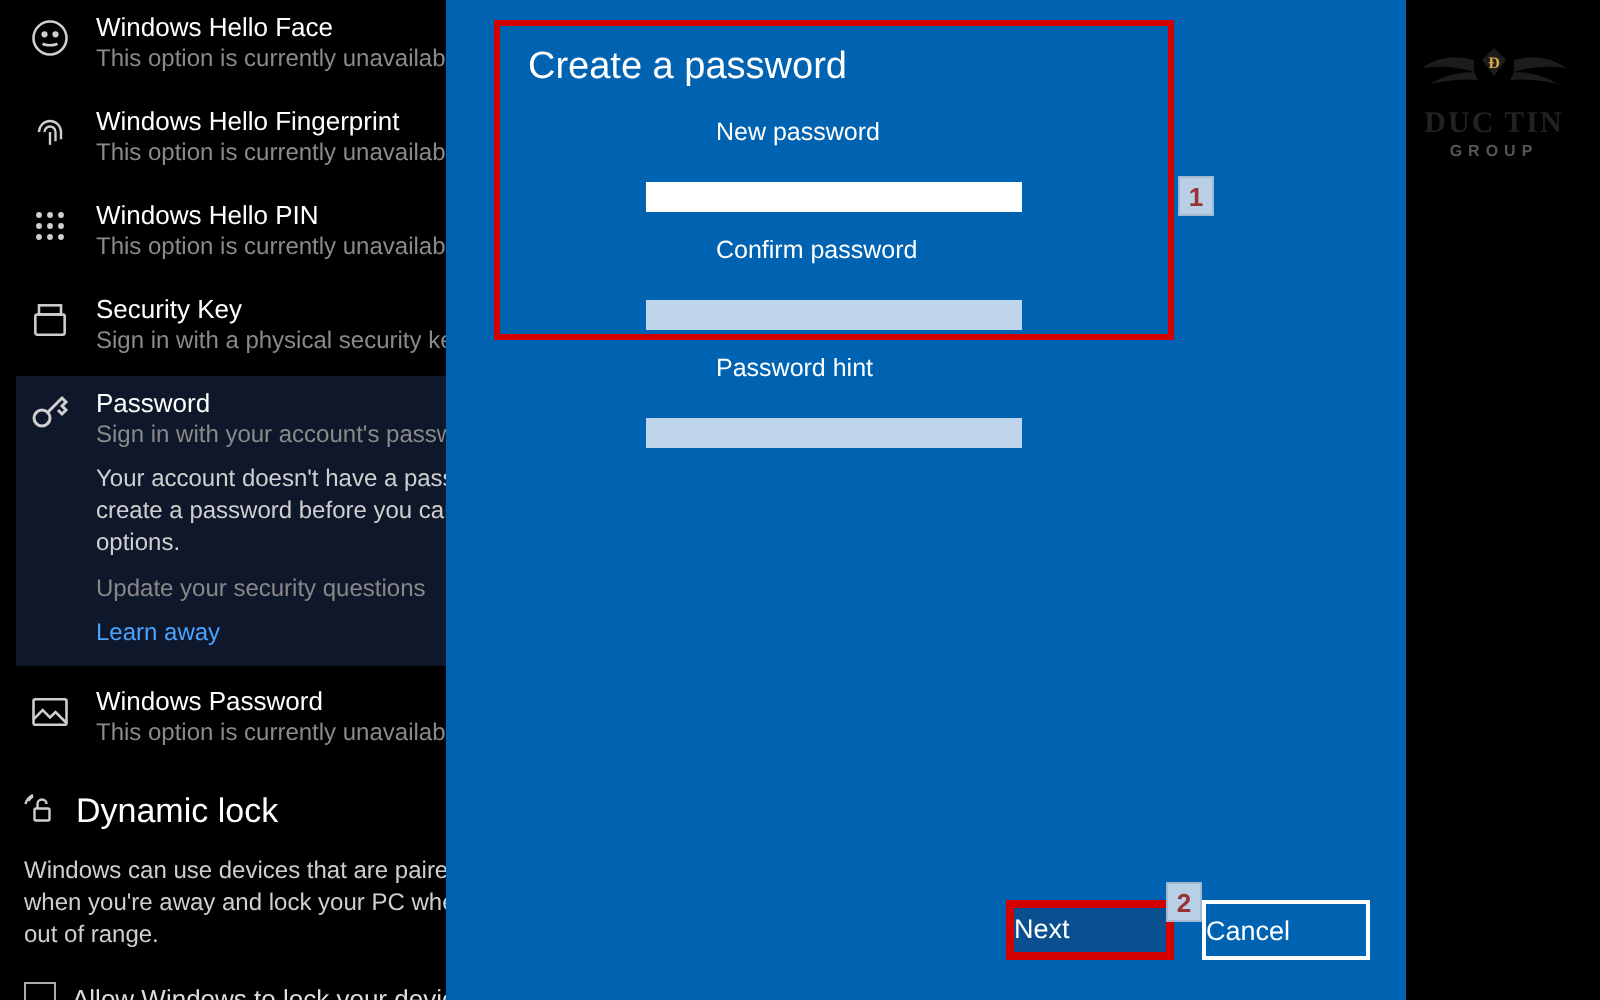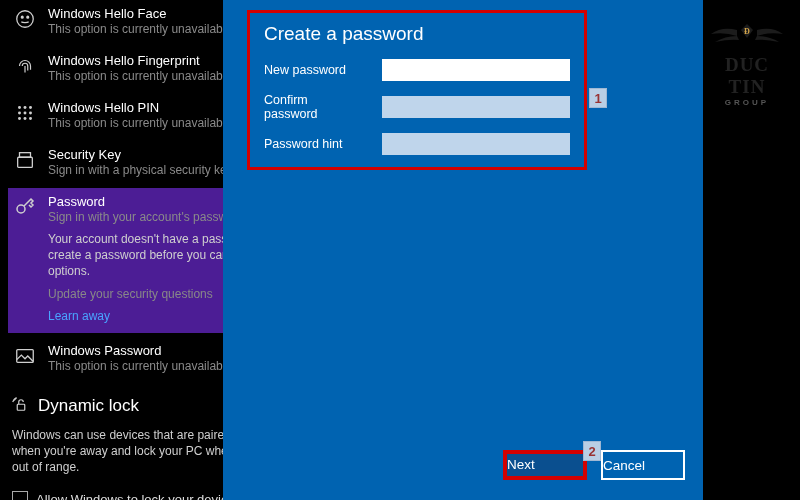--- a/index.html
+++ b/index.html
@@ -13,42 +13,42 @@
   }
   .option {
     display: flex; align-items: flex-start; gap: 10px;
     padding: 6px 4px 10px 4px;
     font-size: 12px; color: #ccc;
   }
   .option .icon { width: 26px; height: 26px; flex: 0 0 26px; display:flex; align-items:center; justify-content:center; }
   .option .body { flex: 1; }
   .option .title { color: #fff; font-size: 13px; line-height: 16px; }
   .option .sub { color: #8a8a8a; font-size: 12px; line-height: 15px; }
-  .option.selected { background: #4c1d95; }
+  .option.selected { background: #0f172a; }
   .option .desc-block { margin-top: 6px; color: #cfcfcf; font-size: 12px; line-height: 16px; }
   .link { color: #4aa3ff; cursor: pointer; }
   .questions { color: #888; font-size: 12px; margin-top:8px; }
 
   .section-title { font-size: 17px; color:#fff; padding: 12px 4px 8px 4px; }
   .section-desc { color:#cfcfcf; font-size:12px; padding:0 4px 10px 4px; line-height:16px; }
 
   .checkbox-row { display:flex; align-items:center; gap:8px; padding: 6px 4px; font-size:13px; color:#ddd; }
   .cb { width:16px; height:16px; border:1.5px solid #aaa; }
 
   
   .dialog {
     position:absolute; left:223px; top:0; width:480px; height:500px;
     background:#0063B1; color:#fff;
   }
   .form-area {
     position:absolute; left:10px; top:10px; width:340px; height:160px;
     border:3px solid #d40000; padding:10px 14px 6px 14px;margin-left:14px;
   }
   .dlg-title { font-size:19px; font-weight:400; margin-bottom:14px; }
-  .field-row { display:flex; align-items:center; gap:18px; margin-bottom:12px; }
+  .field-row { display:flex; align-items:center; gap:18px; margin-bottom:12px;flex-direction:column; }
   .field-label { width:118px; font-size:12.5px; color:#fff; }
   .field-input {
     flex:1; height:22px; border:none; outline:none; padding:0 6px;
     font-size:13px; color:#000;
   }
   .inp-new { background:#fff; }
   .inp-dim { background:#bfd5eb; }
 
   .callout {
     position:absolute; width:18px; height:20px; background:#b9cfe5; color:#993333;
@@ -67,21 +67,21 @@
     background:transparent;
   }
   .btn.primary { background:#0a4f8f; border:4px solid #d40000; line-height:22px; }
 
   
   .watermark {
     position:absolute; right:10px; top:20px; width:86px; text-align:center;
     color:#2a2a2a; font-weight:700;
   }
   .watermark .wings { height:32px; display:flex; justify-content:center; }
-  .watermark .brand { font-family: Georgia, 'Times New Roman', serif; font-size:19px; letter-spacing:1px; margin-top:2px; color:#222;}
+  .watermark .brand { font-family: Georgia, 'Times New Roman', serif; font-size:15px; letter-spacing:1px; margin-top:2px; color:#222;}
   .watermark .group { font-size:8px; letter-spacing:3px; color:#555;}
 
   
   .spacer { height:4px; }
 
   svg { display:block; }
 </style>
 </head>
 <body>
 

